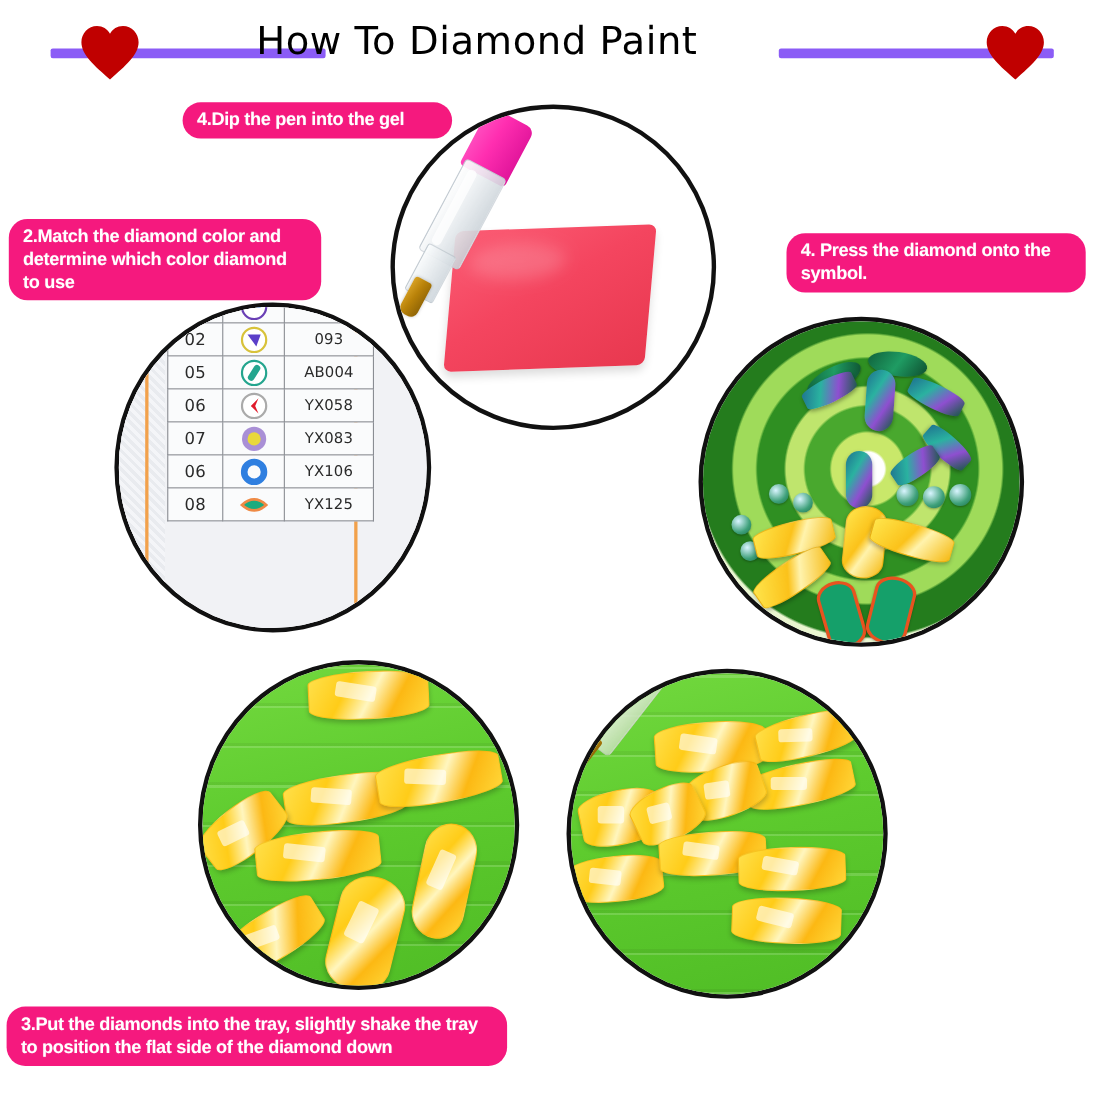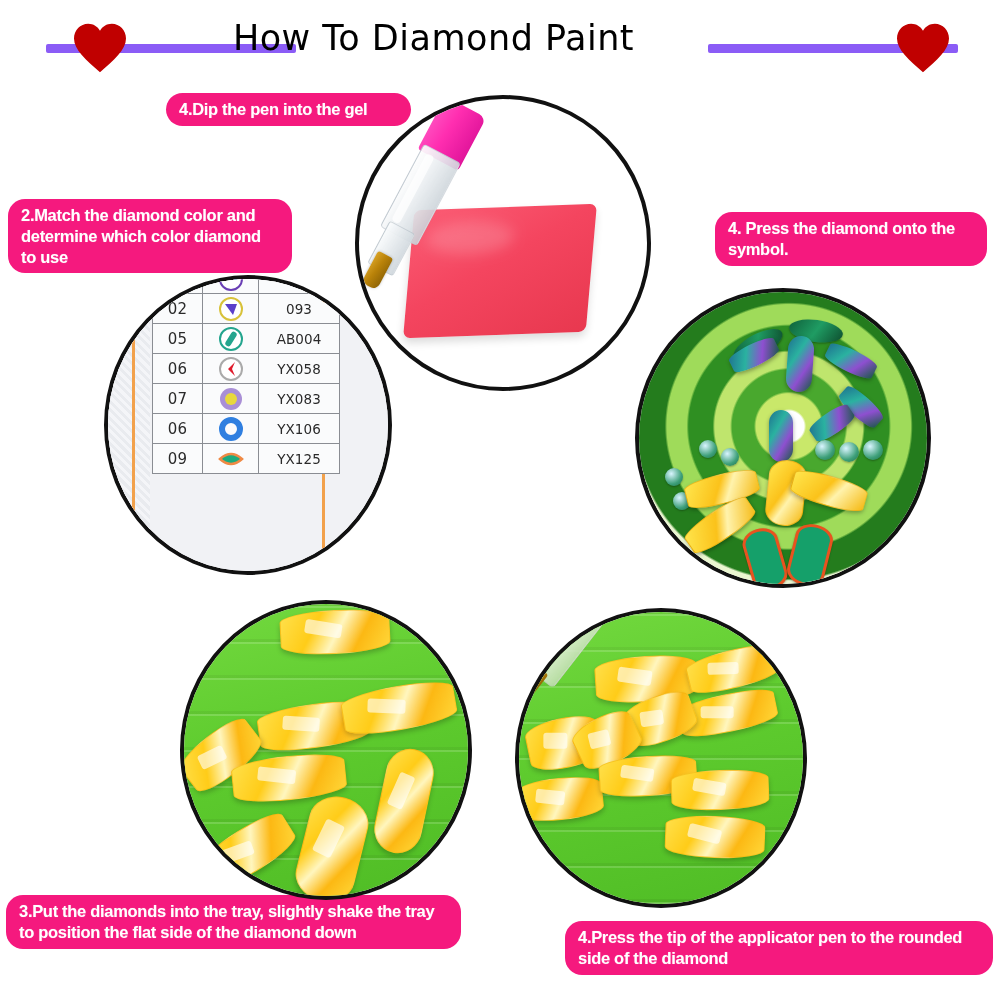--- a/index.html
+++ b/index.html
@@ -21,21 +21,21 @@
          letter-spacing:.5px;font-weight:400;}
 
   
   .lbl{position:absolute;background:#f5197e;color:#fff;border-radius:17px;
        font-weight:bold;font-size:16.5px;line-height:1.26;padding:6px 13px;
        box-sizing:border-box;letter-spacing:-.3px;
        text-shadow:0 0 1px rgba(255,255,255,.35);}
   .lbl-1{left:166px;top:93px;width:245px;}
   .lbl-2{left:8px;top:199px;width:284px;}
   .lbl-5{left:715px;top:212px;width:272px;}
-  .lbl-3{left:6px;top:895px;width:455px;}
+  .lbl-3{left:6px;top:915px;width:455px;}
   .lbl-4{left:565px;top:921px;width:428px;}
 
   
   .circ{position:absolute;border-radius:50%;border:4px solid #111;
         overflow:hidden;background:#fff;box-sizing:border-box;}
   .c1{left:355px;top:95px;width:296px;height:296px;}
   .c2{left:104px;top:275px;width:288px;height:300px;}
   .c3{left:180px;top:600px;width:292px;height:300px;}
   .c4{left:515px;top:608px;width:292px;height:300px;}
   .c5{left:635px;top:288px;width:296px;height:300px;}
@@ -149,21 +149,20 @@
         </svg>
     </div>
 
     <div class="title">How To Diamond Paint</div>
   </div>
 
   <div class="lbl lbl-1">4.Dip the pen into the gel</div>
   <div class="lbl lbl-2">2.Match the diamond color and determine which color diamond to use</div>
   <div class="lbl lbl-5">4.  Press the diamond onto the symbol.</div>
   <div class="lbl lbl-3">3.Put the diamonds into the tray, slightly shake the tray to position the flat side of the diamond down</div>
-  <div class="lbl lbl-4">4.Press the tip of the applicator pen to the rounded side of the diamond</div>
 
   <div class="circ c1">
     <div class="inner">
       <div class="gelpad"></div>
       <div class="pen1">
         <div class="pen-cap"></div>
         <div class="pen-body"></div>
         <div class="pen-neck"></div>
         <div class="pen-tip"></div>
       </div>
@@ -245,21 +244,21 @@
             <td class="sym">
               <span class="symwrap">
                 <svg viewBox="0 0 26 26">
                     <circle cx="13" cy="13" r="9" fill="none" stroke="#2f7fe0" stroke-width="6"></circle>
                   </svg>
               </span>
             </td>
             <td class="code">YX106</td>
           </tr>
           <tr>
-            <td class="num">09</td>
+            <td class="num">08</td>
             <td class="sym">
               <span class="symwrap">
                 <svg viewBox="0 0 26 26">
                     <path d="M2 13 Q13 3 24 13 Q13 23 2 13 Z" fill="#1bab7e" stroke="#ef8a45" stroke-width="2.5"></path>
                   </svg>
               </span>
             </td>
             <td class="code">YX125</td>
           </tr>
         </tbody>

